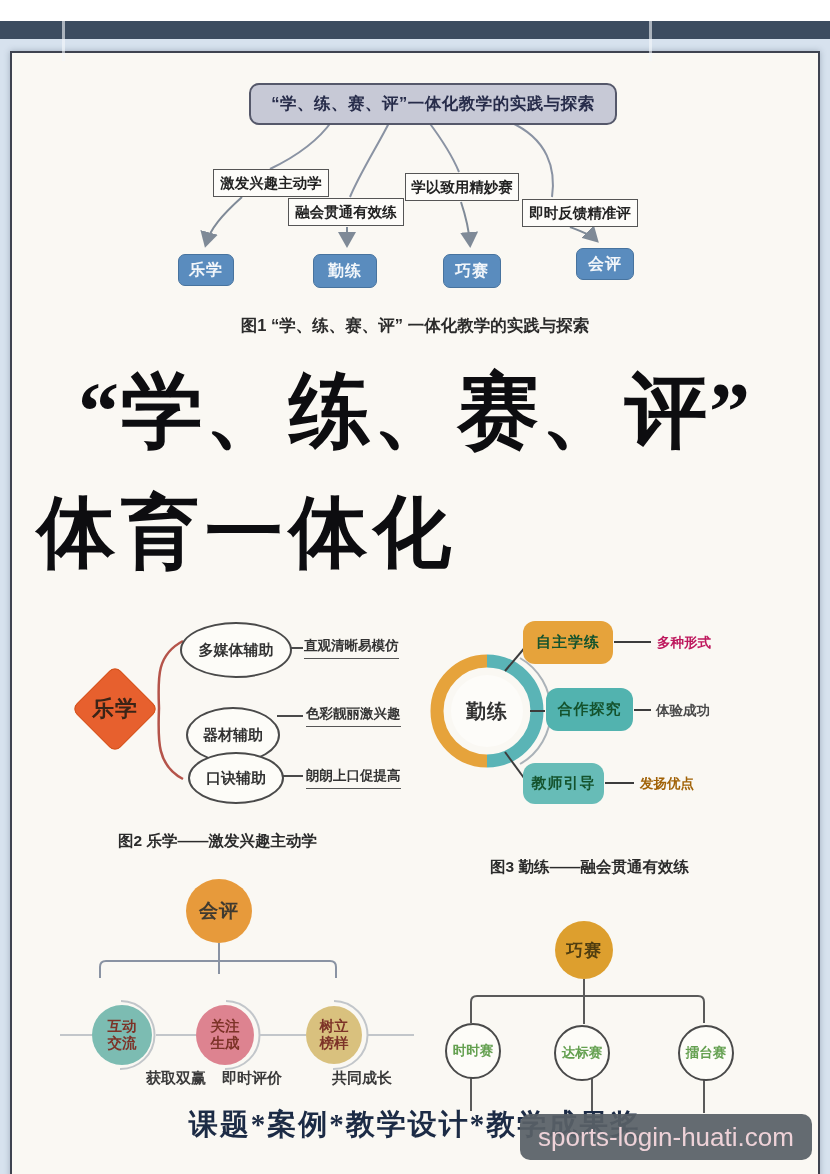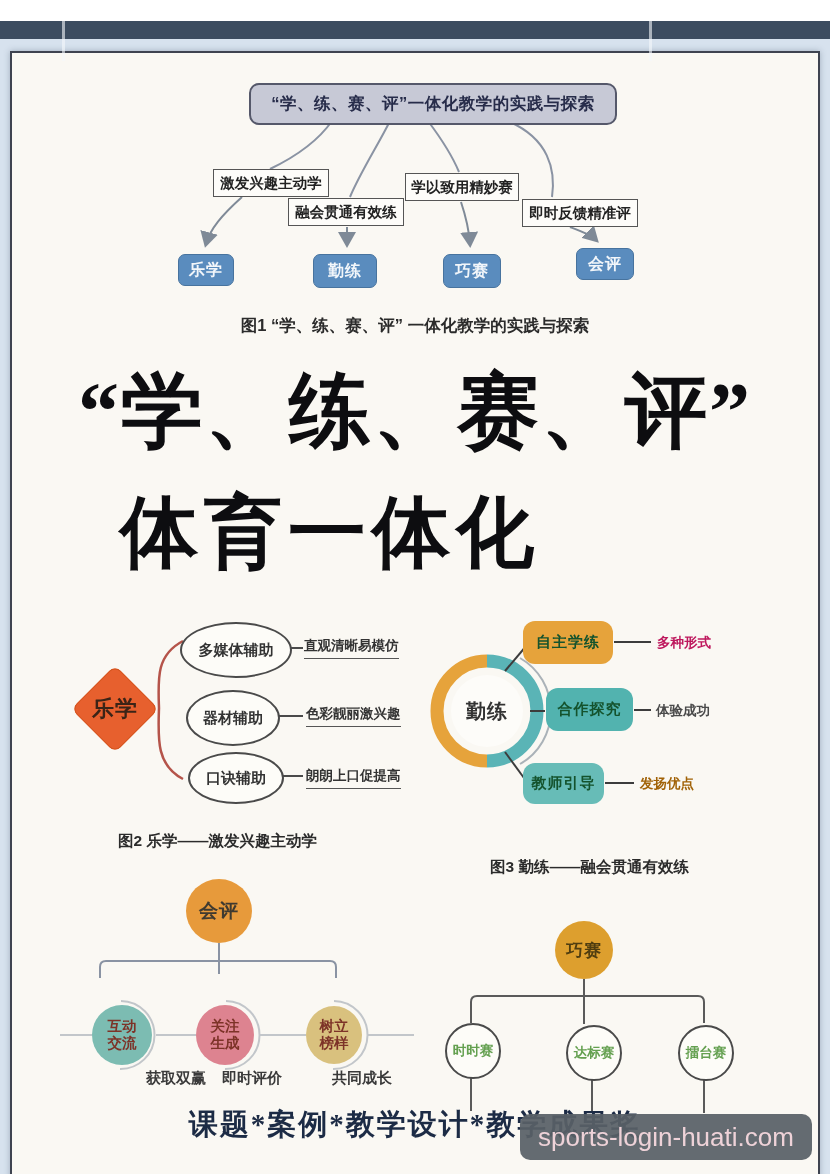--- a/index.html
+++ b/index.html
@@ -33,21 +33,21 @@
   .f1-node{
     background:#5a8cbe;border:1.5px solid #47739e;border-radius:7px;
     color:#f2f6fa;font-size:16px;font-weight:bold;letter-spacing:1px;
   }
   .caption{font-weight:bold;color:#2b2b2b;white-space:nowrap;}
 
   
   .big1{left:0;top:336px;width:830px;font-family:"Liberation Serif",serif;
         font-size:82px;font-weight:bold;color:#0d0d10;text-align:center;letter-spacing:2px;}
   .big2{left:0;top:460px;width:660px;font-family:"Liberation Serif",serif;
-        font-size:78px;font-weight:bold;color:#0d0d10;text-align:center;letter-spacing:6px;}
+        font-size:78px;font-weight:bold;color:#0d0d10;text-align:left;letter-spacing:6px;padding-left:37px;}
 
   
   .f2-diamond{
     left:84px;top:657px;width:62px;height:62px;background:#e7602e;
     transform:rotate(45deg);border-radius:8px;box-shadow:0 0 0 1px #d4551f inset;
   }
   .f2-diamond span{transform:rotate(-45deg);font-size:22px;font-weight:bold;color:#3b2417;letter-spacing:1px;}
   .f2-ellipse{
     background:#fdfcf8;border:2px solid #4a4a4a;border-radius:50%;
     color:#333;font-size:15px;font-weight:bold;white-space:nowrap;
@@ -182,21 +182,21 @@
 
   <div class="abs caption" style="left:0;top:294px;width:830px;text-align:center;font-size:16.5px">图1 “学、练、赛、评” 一体化教学的实践与探索</div>
 
   <div class="abs big1">“学、练、赛、评”</div>
   <div class="abs big2">体育一体化</div>
 
   <div class="abs ctr f2-diamond">
     <span>乐学</span>
   </div>
   <div class="abs ctr f2-ellipse" style="left:180px;top:601px;width:108px;height:52px">多媒体辅助</div>
-  <div class="abs ctr f2-ellipse" style="left:186px;top:669px;width:90px;height:52px">器材辅助</div>
+  <div class="abs ctr f2-ellipse" style="left:186px;top:686px;width:90px;height:52px">器材辅助</div>
   <div class="abs ctr f2-ellipse" style="left:188px;top:731px;width:92px;height:48px">口诀辅助</div>
   <div class="abs f2-desc" style="left:304px;top:616px">直观清晰易模仿</div>
   <div class="abs f2-desc" style="left:306px;top:684px">色彩靓丽激兴趣</div>
   <div class="abs f2-desc" style="left:306px;top:746px">朗朗上口促提高</div>
   <div class="abs caption" style="left:118px;top:810px;font-size:15.5px">图2 乐学——激发兴趣主动学</div>
 
   <div class="abs ctr f3-center">勤练</div>
   <div class="abs ctr f3-box" style="left:523px;top:600px;width:90px;height:43px;background:#e6a33b">自主学练</div>
   <div class="abs ctr f3-box" style="left:546px;top:667px;width:87px;height:43px;background:#52b3af">合作探究</div>
   <div class="abs ctr f3-box" style="left:523px;top:742px;width:81px;height:41px;background:#67bcb7">教师引导</div>
@@ -219,19 +219,19 @@
     <span><span>树立</span><br>
           <span>榜样</span></span>
   </div>
 
   <div class="abs f4-desc" style="left:146px;top:1048px">获取双赢</div>
   <div class="abs f4-desc" style="left:222px;top:1048px">即时评价</div>
   <div class="abs f4-desc" style="left:332px;top:1048px">共同成长</div>
 
   <div class="abs ctr f5-root">巧赛</div>
   <div class="abs ctr f5-circle" style="left:445px;top:1002px">时时赛</div>
-  <div class="abs ctr f5-circle" style="left:566px;top:1004px">达标赛</div>
+  <div class="abs ctr f5-circle" style="left:554px;top:1004px">达标赛</div>
   <div class="abs ctr f5-circle" style="left:678px;top:1004px">擂台赛</div>
 
   <div class="abs footer">课题*案例*教学设计*教学成果奖</div>
   <div class="abs ctr watermark">sports-login-huati.com</div>
 
 </div>
 
 </body></html>

